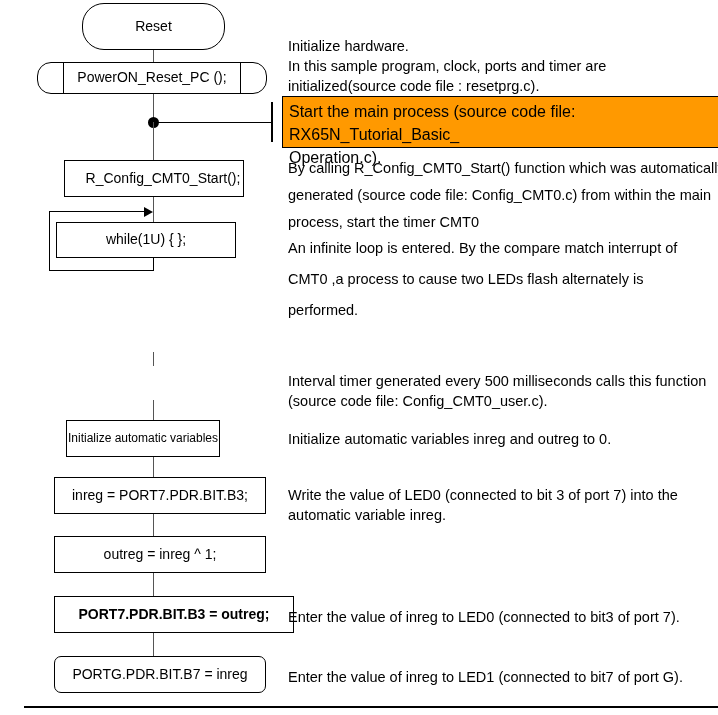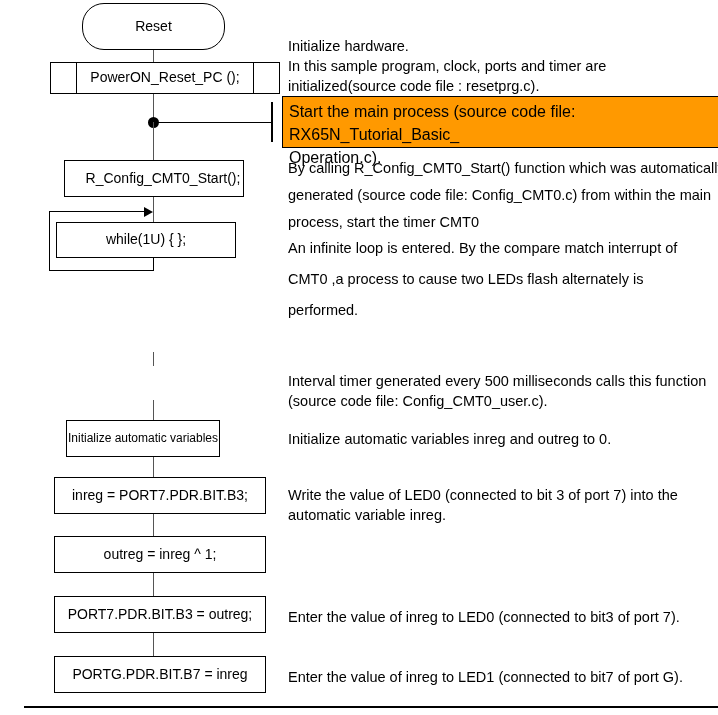--- a/index.html
+++ b/index.html
@@ -123,21 +123,21 @@
 <body>
 
 <div class="canvas">
 
   <div class="node terminal" style="left:58px; top:3px; width:143px; height:47px;">
     <span>Reset</span>
   </div>
 
   <div class="vline" style="left:129px; top:50px; height:13px;"></div>
 
-  <div class="node subroutine" style="left:26px; top:62px; width:230px; height:32px;">
+  <div class="node subroutine" style="left:13px; top:62px; width:230px; height:32px;border-radius:14px;">
     <span>PowerON_Reset_PC ();</span>
   </div>
 
   <div class="vline" style="left:129px; top:94px; height:28px;"></div>
 
   <div class="dot" style="left:124px; top:117px;"></div>
 
   <div class="hline" style="left:129px; top:122px; width:119px;"></div>
   <div class="tbar" style="left:247px; top:102px; height:40px;"></div>
 
@@ -175,27 +175,27 @@
   </div>
 
   <div class="vline" style="left:129px; top:514px; height:22px;"></div>
 
   <div class="node" style="left:30px; top:536px; width:212px; height:37px;">
     <span>outreg = inreg ^ 1;</span>
   </div>
 
   <div class="vline" style="left:129px; top:573px; height:23px;"></div>
 
-  <div class="node" style="left:30px; top:596px; width:212px; height:37px;">
+  <div class="node" style="left:30px; top:596px; width:240px; height:37px;font-weight:bold;">
     <span>PORT7.PDR.BIT.B3 = outreg;</span>
   </div>
 
   <div class="vline" style="left:129px; top:633px; height:23px;"></div>
 
-  <div class="node" style="left:30px; top:656px; width:212px; height:37px;">
+  <div class="node" style="left:30px; top:656px; width:212px; height:37px;border-radius:7px;">
     <span>PORTG.PDR.BIT.B7 = inreg</span>
   </div>
 
   <div class="rule" style="left:0px; top:706px; width:718px;"></div>
 
   <div class="note" style="left:264px; top:36px; width:440px;">Initialize hardware.
 In this sample program, clock, ports and timer are
 initialized(source code file : resetprg.c).</div>
 
   <div class="note-highlight" style="left:258px; top:96px; width:437px; height:52px;">Start the main process (source code file: RX65N_Tutorial_Basic_

